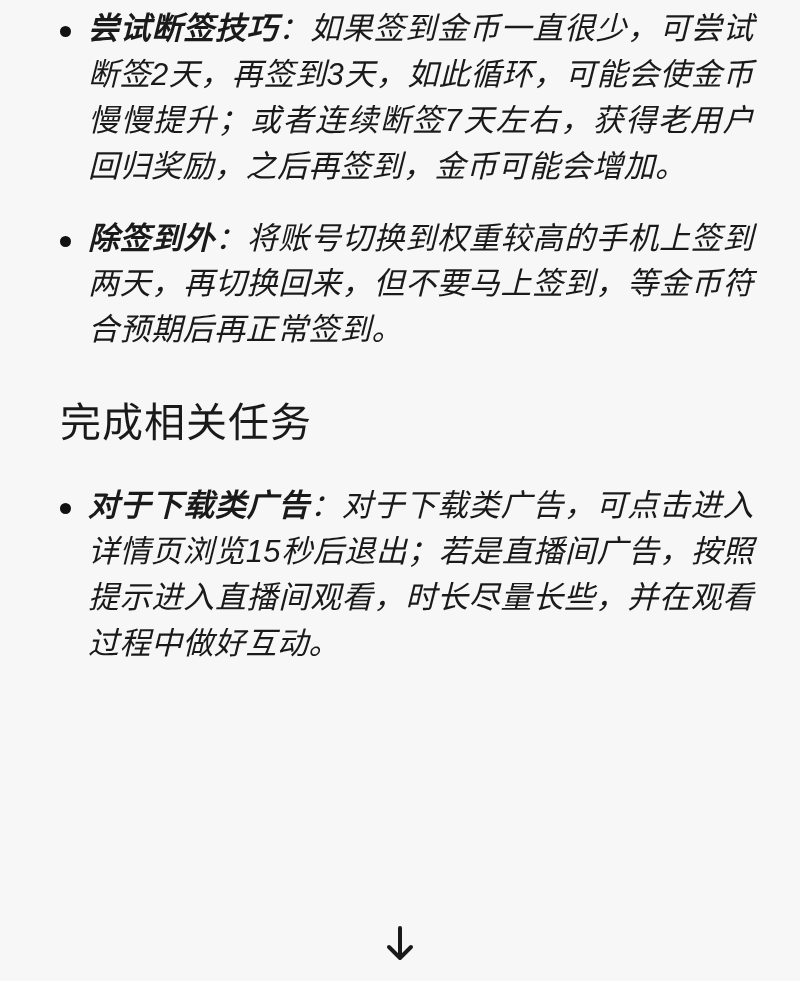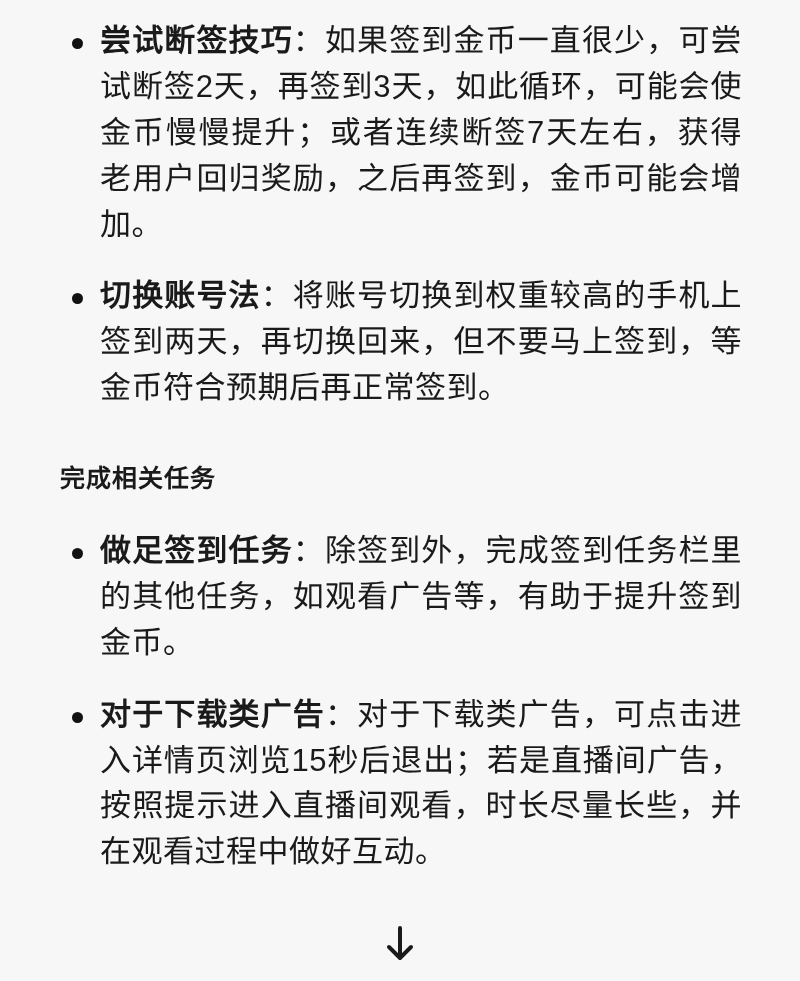--- a/index.html
+++ b/index.html
@@ -17,22 +17,23 @@
   }
   .page {
     box-sizing: border-box;
     width: 800px;
     height: 981px;
     padding: 6px 46px 0 46px;
     position: relative;
   }
   ul.bullets {
     list-style: none;
-    margin: 12px;
+    margin: 0;
     padding: 0;
+    font-style: italic;
   }
   li.bullet-item {
     position: relative;
     padding-left: 42px;
     margin-bottom: 26px;
   }
   li.bullet-item:last-child {
     margin-bottom: 0;
   }
   .bullet-dot {
@@ -49,24 +50,24 @@
     line-height: 1.48;
     letter-spacing: 0.5px;
     margin: 0;
     text-align: justify;
     text-justify: inter-ideograph;
   }
   .lead {
     font-weight: bold;
   }
   .section-heading {
-    font-size: 25px;
-    font-weight: bold;
+    font-size: 41px;
+    font-weight: normal;
     letter-spacing: 1px;
-    margin: 47px 0 34px 14px;
+    margin: 36px 0 34px 14px;
   }
   .scroll-hint {
     position: absolute;
     left: 0;
     right: 0;
     bottom: 0;
     height: 74px;
     background: linear-gradient(to bottom, rgba(247,247,247,0) 0%, rgba(247,247,247,0.85) 45%, rgba(247,247,247,1) 100%);
     display: flex;
     align-items: flex-end;
@@ -90,31 +91,27 @@
 
 <div class="page">
 
   <ul class="bullets">
     <li class="bullet-item">
       <span class="bullet-dot"></span>
       <p class="para"><span class="lead">尝试断签技巧</span><span>：</span><span>如果签到金币一直很少，可尝试断签2天，再签到3天，如此循环，可能会使金币慢慢提升；或者连续断签7天左右，获得老用户回归奖励，之后再签到，金币可能会增加。</span></p>
     </li>
     <li class="bullet-item">
       <span class="bullet-dot"></span>
-      <p class="para"><span class="lead">切换账号法</span><span>：</span><span>将账号切换到权重较高的手机上签到两天，再切换回来，但不要马上签到，等金币符合预期后再正常签到。</span></p>
+      <p class="para"><span class="lead">除签到外</span><span>：</span><span>将账号切换到权重较高的手机上签到两天，再切换回来，但不要马上签到，等金币符合预期后再正常签到。</span></p>
     </li>
   </ul>
 
   <h2 class="section-heading">完成相关任务</h2>
 
   <ul class="bullets">
-    <li class="bullet-item">
-      <span class="bullet-dot"></span>
-      <p class="para"><span class="lead">做足签到任务</span><span>：</span><span>除签到外，完成签到任务栏里的其他任务，如观看广告等，有助于提升签到金币。</span></p>
-    </li>
     <li class="bullet-item">
       <span class="bullet-dot"></span>
       <p class="para"><span class="lead">对于下载类广告</span><span>：</span><span>对于下载类广告，可点击进入详情页浏览15秒后退出；若是直播间广告，按照提示进入直播间观看，时长尽量长些，并在观看过程中做好互动。</span></p>
     </li>
   </ul>
 
   <div class="scroll-hint">
     <div class="arrow-down">
       <svg width="36" height="40" viewBox="0 0 36 40" aria-hidden="true">
         <line x1="18" y1="4" x2="18" y2="33" stroke="#1a1a1a" stroke-width="4" stroke-linecap="round"></line>

